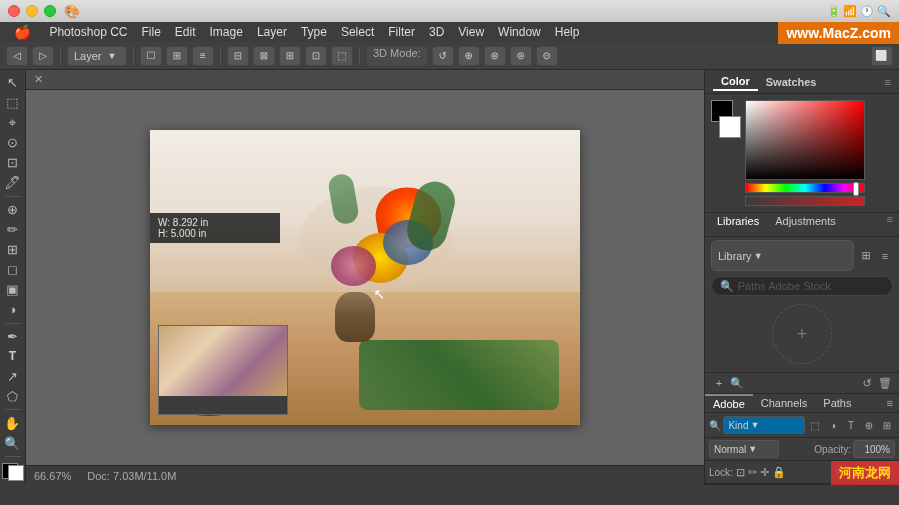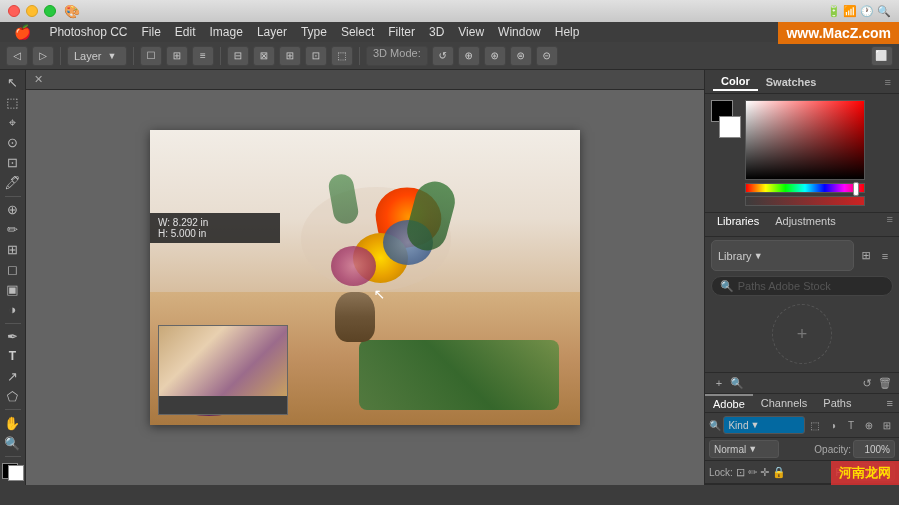--- a/index.html
+++ b/index.html
@@ -257,20 +257,24 @@
 
         <div class="measure-box">
           <span style="font-size:10px;">W: 8.292 in</span>
           <span style="font-size:10px;">H: 5.000 in</span>
         </div>
 
         <div style="position:absolute;top:53%;left:52%;font-size:14px;color:white;pointer-events:none;">↖</div>
       </div>
     </div>
 
+    <div id="status-bar">
+      <span>66.67%</span>
+      <span>Doc: 7.03M/11.0M</span>
+    </div>
   </div>
 
   <div id="right-panel">
 
     <div id="color-panel">
       <div class="panel-header" style="position:relative;font-weight:bold;">
         <span class="panel-tab active">Color</span>
         <span class="panel-tab">Swatches</span>
         <span class="panel-collapse" style="margin-left:auto;">≡</span>
       </div>

